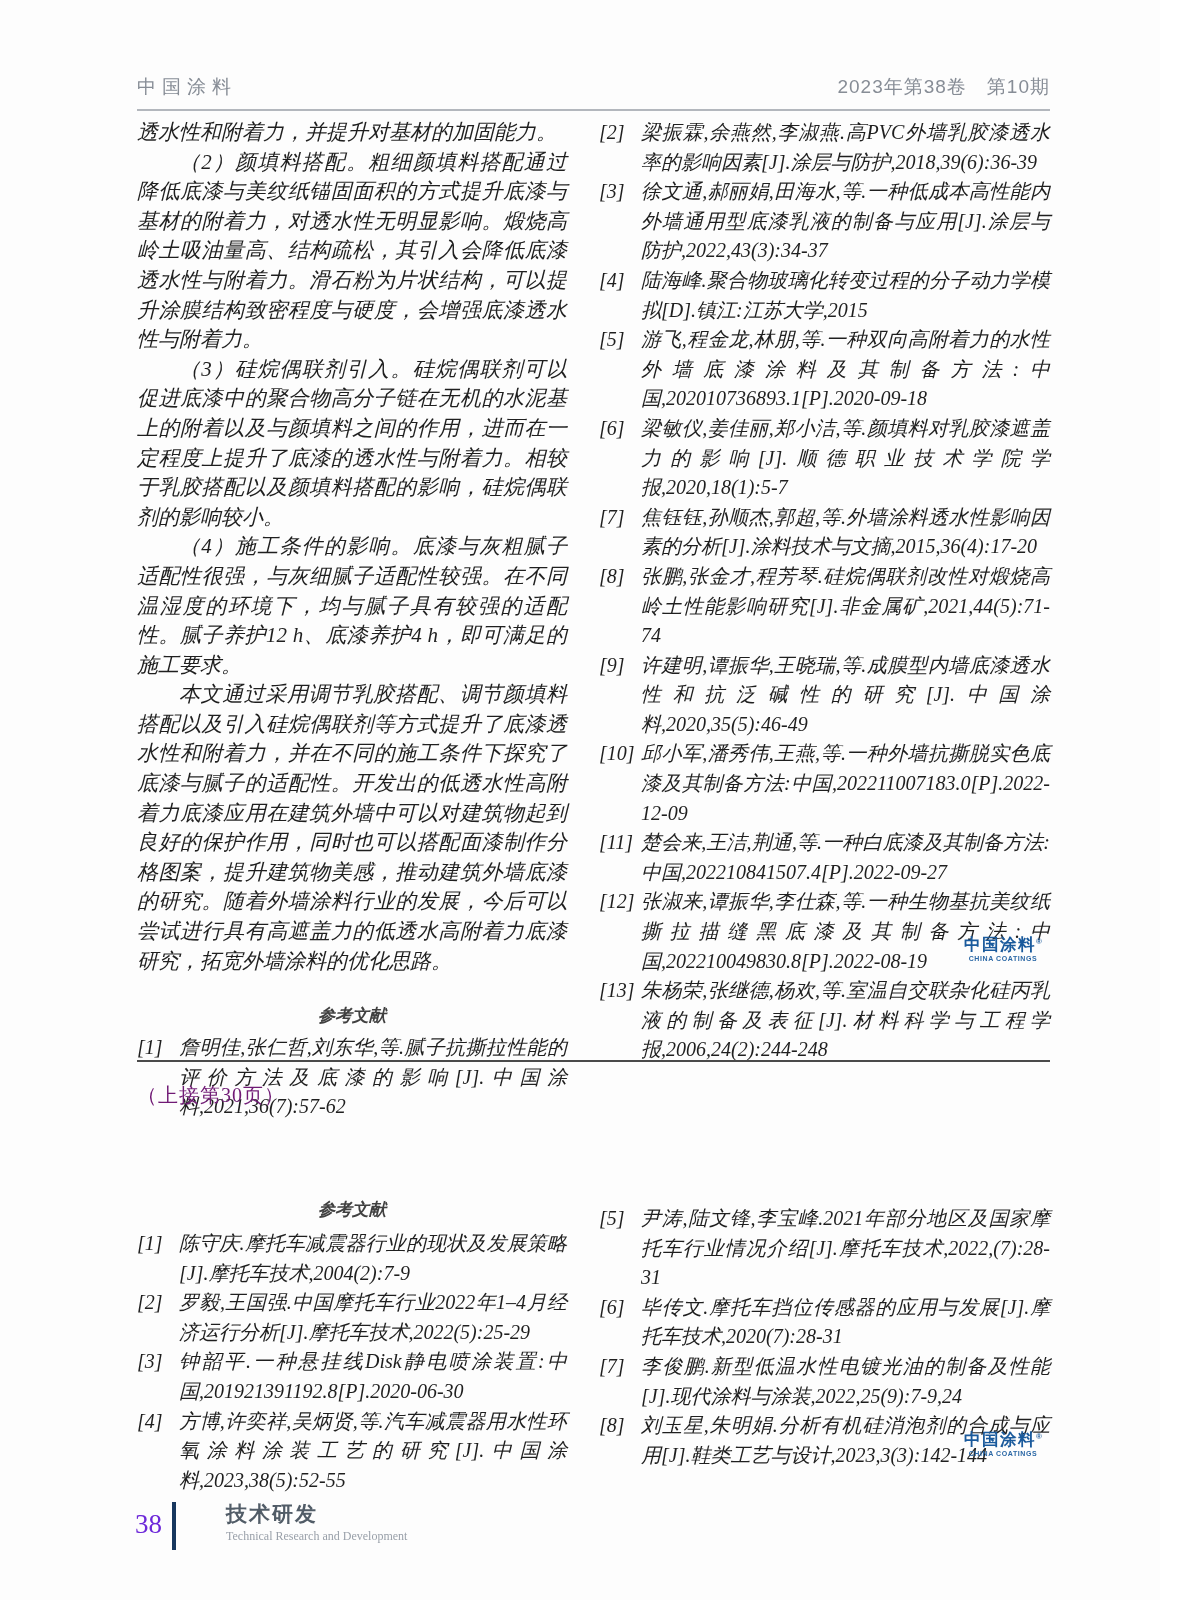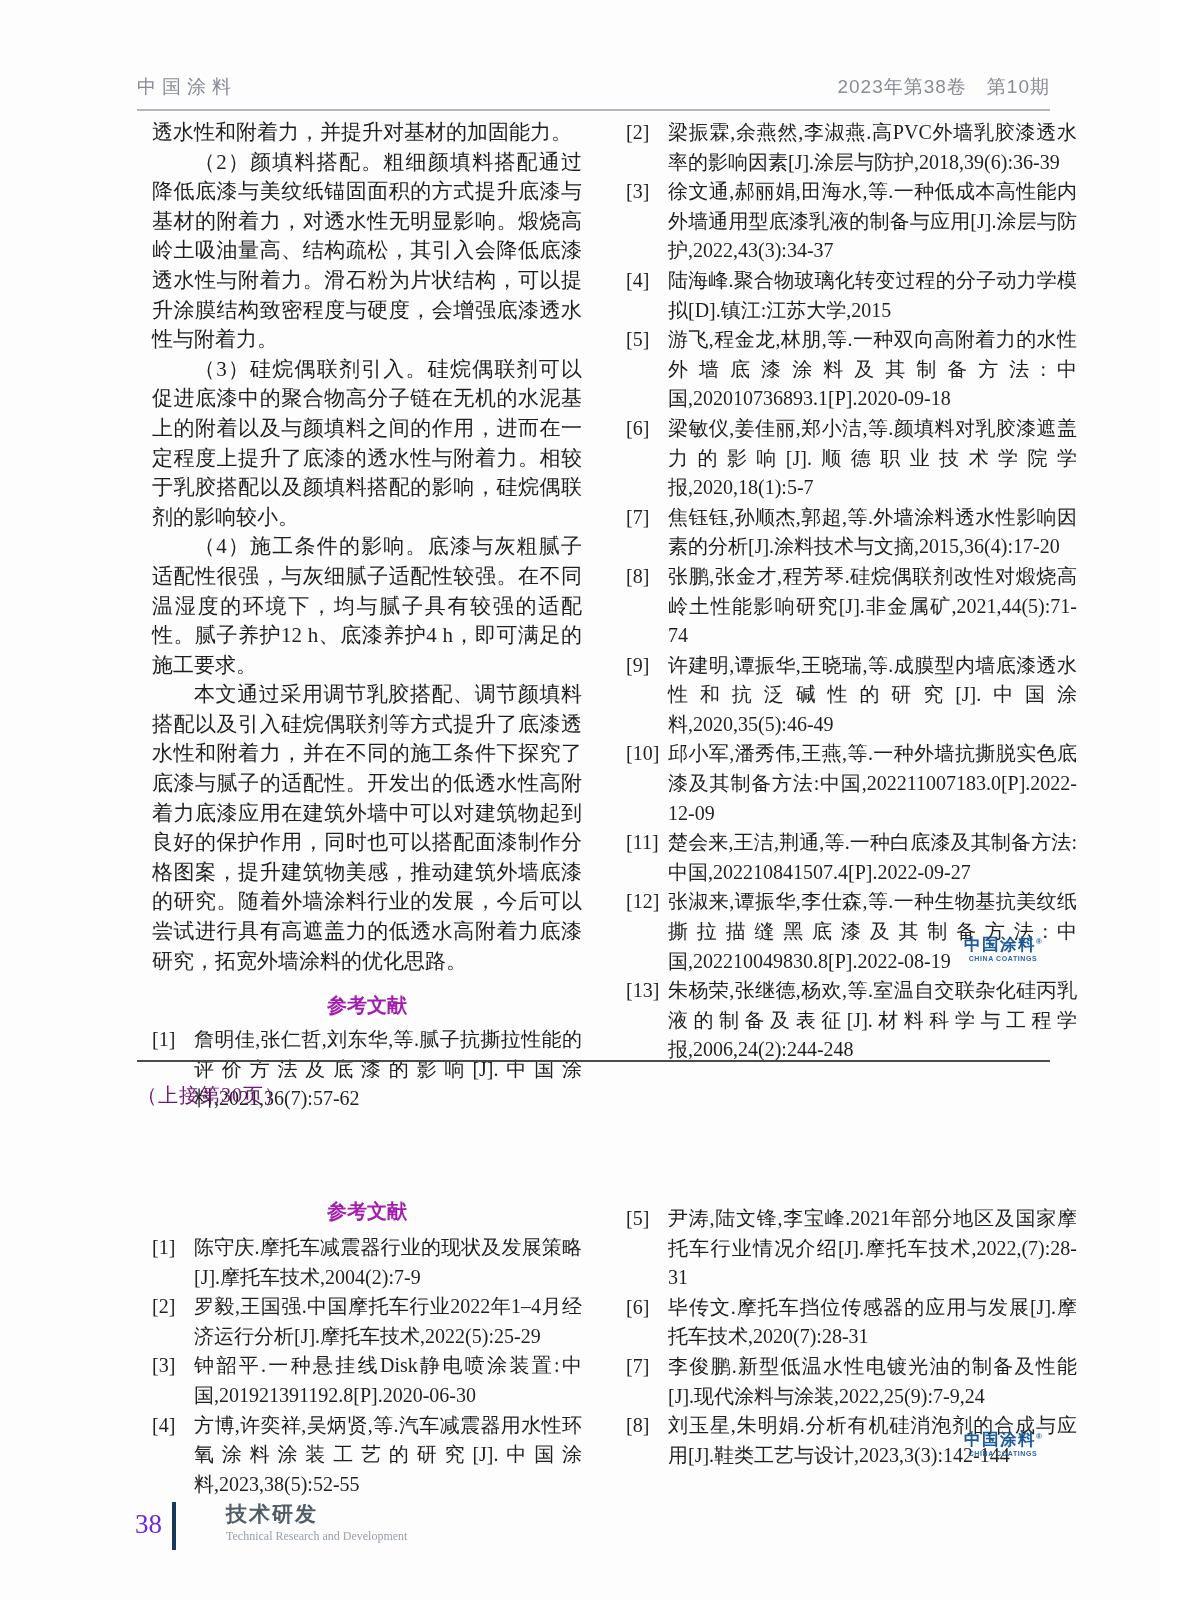--- a/index.html
+++ b/index.html
@@ -16,39 +16,39 @@
     position:absolute;top:74px;left:137px;width:913px;
     display:flex;justify-content:space-between;align-items:flex-end;
     padding-bottom:9px;
     border-bottom:2px solid #b3b7bd;
     font-family:"Liberation Sans","DejaVu Sans",sans-serif;
     color:#878d96;
   }
   .journal-name{font-size:19px;letter-spacing:6px;}
   .issue-info{font-size:19px;letter-spacing:1px;}
   
-  .cols{position:absolute;left:152px;width:913px;display:flex;gap:44px;}
+  .cols{position:absolute;left:137px;width:913px;display:flex;gap:32px;font-style:italic;}
   .section1{top:118px;}
   .section2{top:1198px;}
   .col-left{width:430px;flex:none;}
   .col-right{width:451px;flex:none;}
   
   .para{
     margin:0;
     font-size:21px;line-height:29.6px;
     text-align:justify;text-justify:inter-ideograph;
     text-indent:2em;
   }
   .no-indent{text-indent:0;}
   
   .ref-heading{
-    margin:16px 0 6px 0;
+    margin:28px 0 6px 0;
     text-align:center;
     font-family:"Liberation Sans","DejaVu Sans",sans-serif;
-    font-weight:700;font-size:20px;color:#a21caf;
+    font-weight:700;font-size:17px;color:#404040;
   }
   .section2 .ref-heading{margin-top:0;margin-bottom:8px;}
   .ref{display:flex;font-size:20px;line-height:29.6px;}
   .ref-label{flex:none;width:42px;}
   .ref-text{flex:1;text-align:justify;text-justify:inter-ideograph;}
   .pad-top{padding-top:6px;}
   
   .logo{
     position:absolute;width:94px;text-align:center;color:#1a5a9c;
     font-family:"Liberation Sans","DejaVu Sans",sans-serif;

